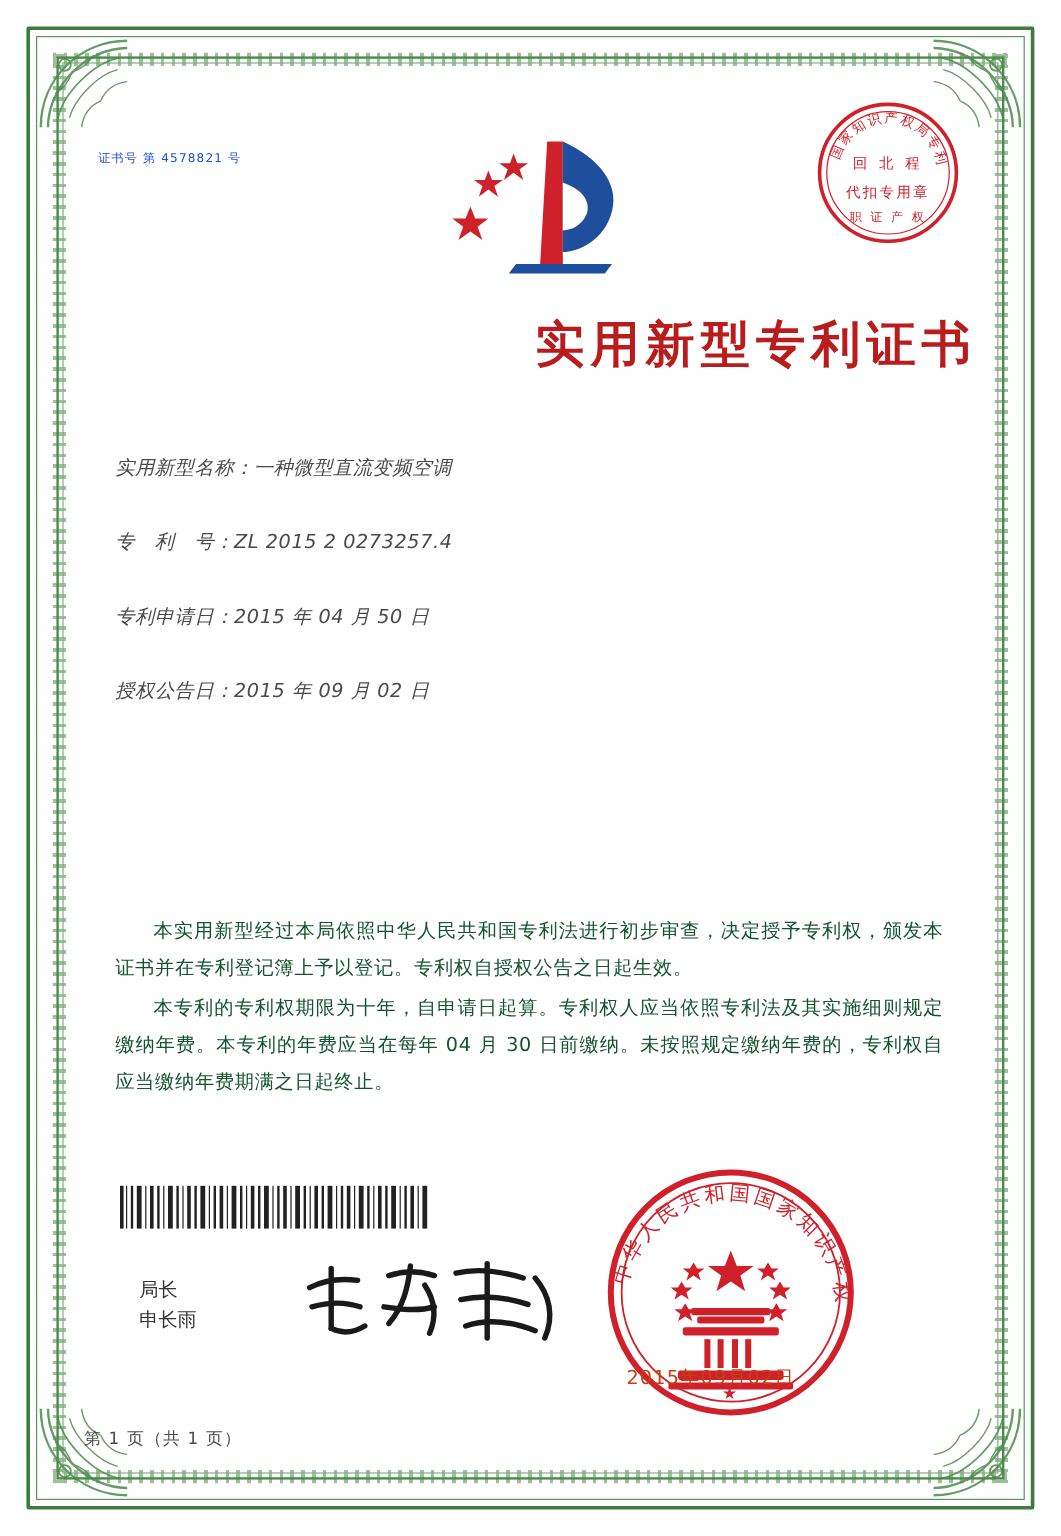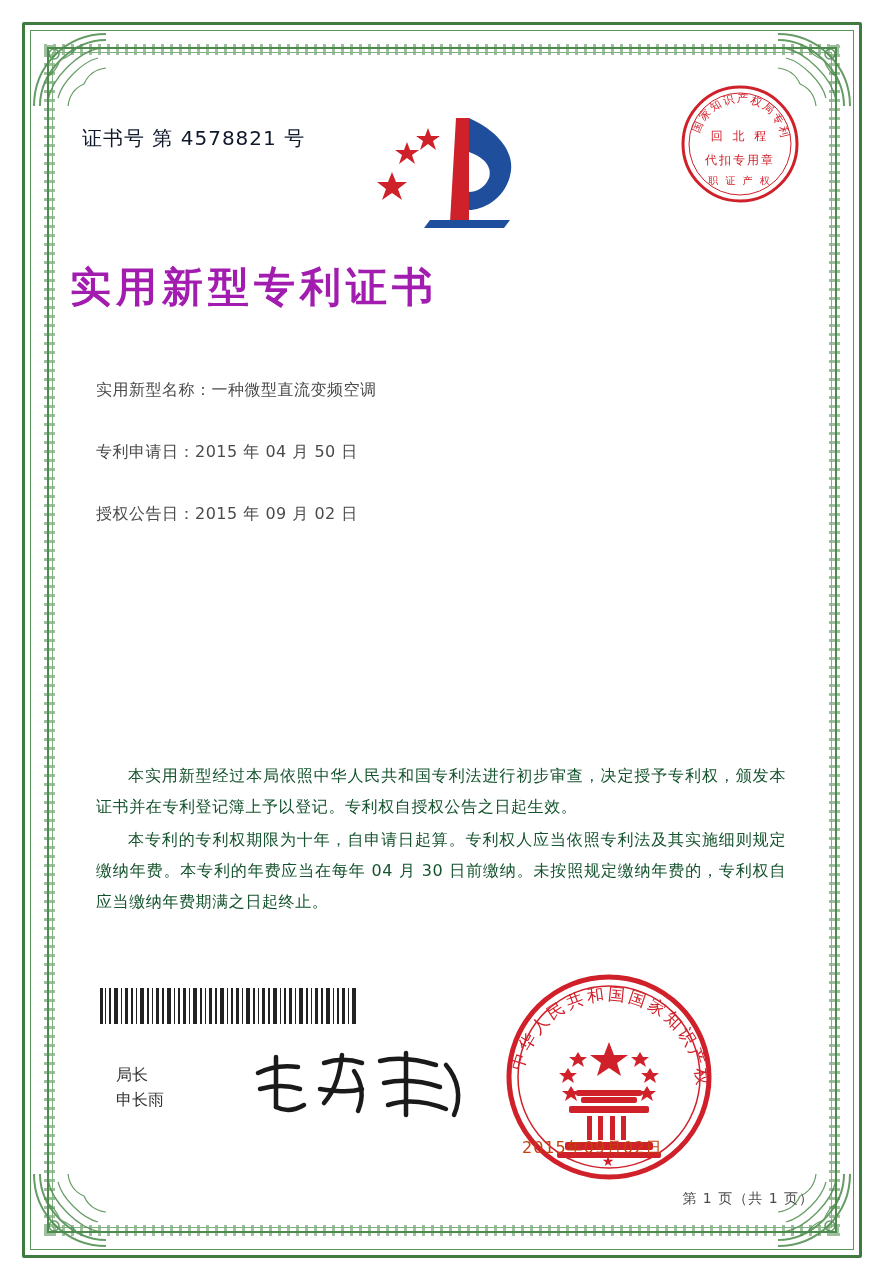--- a/index.html
+++ b/index.html
@@ -87,23 +87,23 @@
     left: 70px;
     top: 70px;
     width: 744px;
     height: 1140px;
   }
 
   .reg-no {
     position: absolute;
     left: 12px;
     top: 55px;
-    font-size: 20px;
+    font-size: 10px;
     letter-spacing: 1px;
-    color: #0f172a;
+    color: #1d4ed8;
   }
 
   .logo {
     position: absolute;
     left: 300px;
     top: 40px;
     width: 150px;
     height: 125px;
   }
 
@@ -113,33 +113,34 @@
     top: 10px;
     width: 128px;
     height: 128px;
   }
 
   .cert-title {
     position: absolute;
     left: 0;
     top: 190px;
     width: 744px;
-    text-align: left;
+    text-align: right;
     font-family: "DejaVu Serif", "Liberation Serif", serif;
     font-weight: bold;
     font-size: 41px;
     letter-spacing: 5px;
-    color: #a21caf;
+    color: #b91c1c;
   }
 
   .fields {
     position: absolute;
     left: 26px;
     top: 310px;
     width: 700px;
+    font-style: italic;
   }
   .field {
     font-size: 16px;
     color: #4a4a4a;
     margin-bottom: 41px;
     white-space: nowrap;
   }
   .field .k {
     display: inline-block;
     letter-spacing: 0.5px;
@@ -202,21 +203,21 @@
     font-size: 16px;
     color: #c2410c;
     letter-spacing: 1px;
   }
 
   .footer {
     position: absolute;
     left: 0;
     top: 1120px;
     width: 744px;
-    text-align: right;
+    text-align: left;
     font-size: 14px;
     color: #4a4a4a;
     letter-spacing: 1px;
   }
 </style>
 </head>
 <body>
 
 <div class="page">
 
@@ -305,20 +306,23 @@
       <text x="64" y="60" text-anchor="middle" font-size="12" fill="#d0202a" font-family="DejaVu Serif, serif" letter-spacing="3">回 北 程</text>
       <text x="64" y="84" text-anchor="middle" font-size="12" fill="#d0202a" font-family="DejaVu Serif, serif" letter-spacing="2">代扣专用章</text>
       <text x="64" y="104" text-anchor="middle" font-size="10" fill="#d0202a" font-family="DejaVu Serif, serif" letter-spacing="2">职 证 产 权</text>
     </svg>
 
     <div class="cert-title">实用新型专利证书</div>
 
     <div class="fields">
       <div class="field">
         <span class="k">实用新型名称</span><span class="v">：一种微型直流变频空调</span>
+      </div>
+      <div class="field">
+        <span class="k">专　利　号</span><span class="v">：ZL 2015 2 0273257.4</span>
       </div>
       <div class="field">
         <span class="k">专利申请日</span><span class="v">：2015 年 04 月 50 日</span>
       </div>
       <div class="field">
         <span class="k">授权公告日</span><span class="v">：2015 年 09 月 02 日</span>
       </div>
     </div>
 
     <div class="paragraphs">

